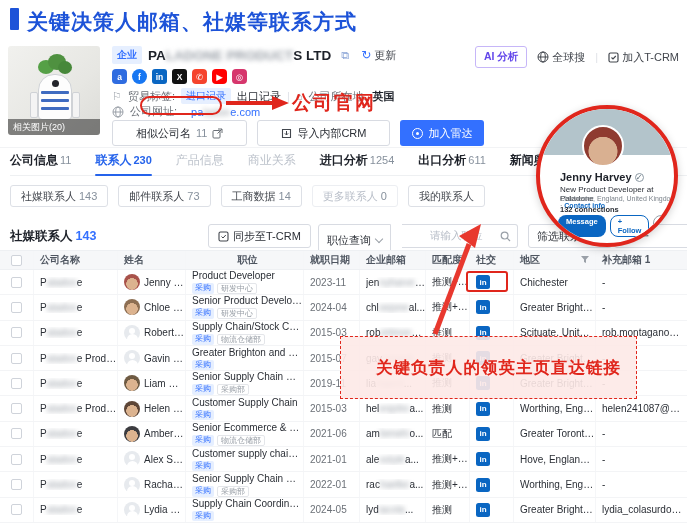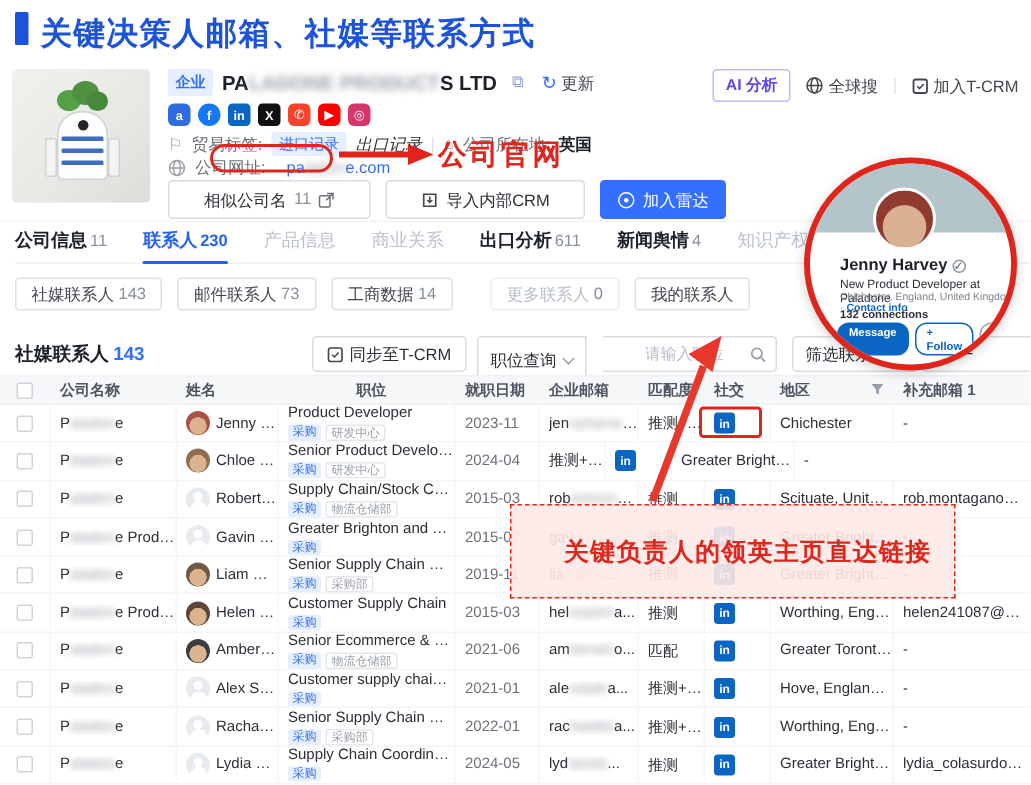--- a/index.html
+++ b/index.html
@@ -36,21 +36,21 @@
   .co-actions { position:absolute; right:8px; top:46px; display:flex; align-items:center; gap:10px; }
   .ai-btn { border:1px solid #c6b6f8; color:#6246ea; font-size:10.5px; padding:3px 8px; border-radius:3px; background:#fff; font-weight:bold; }
   .act-link { display:flex; align-items:center; gap:3px; font-size:11px; color:#42464d; }
   .act-sep { color:#e0e2e8; font-size:11px; }
 
   .soc-row { position:absolute; left:112px; top:69px; display:flex; gap:5px; }
   .soc-ic { width:15px; height:15px; color:#fff; font-size:8.5px; font-weight:bold; display:flex; align-items:center; justify-content:center; }
 
   .trade-row { position:absolute; left:112px; top:88px; display:flex; align-items:center; gap:6px; font-size:11px; color:#6b7077; }
   .tag-import { background:#e6efff; color:#3370ff; font-size:10px; padding:1px 5px; border-radius:2px; }
-  .trade-dark { color:#2b2f36;font-style:italic; }
+  .trade-dark { color:#2b2f36; }
   .trade-bold { color:#1d2129; font-weight:bold; }
   .mini-ic { color:#9aa0a8; font-size:11px; }
 
   .site-row { position:absolute; left:112px; top:104px; display:flex; align-items:center; gap:6px; font-size:11px; color:#6b7077; }
   .site-link { color:#3370ff; font-size:11px; padding:0 8px; }
   .site-oval { position:absolute; left:140px; top:96px; width:82px; height:19px; border:2px solid #e0261c; border-radius:10px; z-index:5; }
   .gw-label { position:absolute; left:292px; top:90px; font-size:19px; font-weight:bold; color:#e0261c; letter-spacing:2px; z-index:5; }
 
   .btn-row { position:absolute; left:112px; top:120px; display:flex; gap:10px; }
   .o-btn { display:flex; align-items:center; gap:5px; height:26px; padding:0 23px; border:1px solid #d8dbe2; border-radius:3px; background:#fff; font-size:11px; color:#2b2f36; }
@@ -68,21 +68,21 @@
   .tab .cnt { color:#86909c; font-weight:normal; font-size:11px; margin-left:2px; }
   .tab.active { color:#2563eb; }
   .tab.active .cnt { color:#2563eb; font-weight:bold; }
   .tab.active::after { content:""; position:absolute; left:0; bottom:-1px; width:100%; height:2.5px; background:#2563eb; border-radius:2px; }
   .tab.muted { color:#bcc2cb; font-weight:normal; }
 
   
   .pills { position:absolute; left:10px; top:185px; display:flex; gap:10px; }
   .pill { height:22px; display:flex; align-items:center; padding:0 10px; border:1px solid #dde0e6; border-radius:3px; font-size:11px; color:#42464d; background:#fff; }
   .pill .cnt { margin-left:3px; color:#86909c; }
-  .pill.muted { color:#b8bec8; border-color:#eceef2;margin-left:15px; }
+  .pill.muted { color:#b8bec8; border-color:#eceef2; }
 
   
   .section-row { position:absolute; left:10px; top:224px; width:677px; height:24px; }
   .sec-title { position:absolute; left:0; top:4px; font-size:12.5px; font-weight:bold; color:#1d2129; }
   .sec-title .cnt { color:#3370ff; margin-left:3px; }
   .sync-btn { position:absolute; left:198px; top:0; height:24px; display:flex; align-items:center; gap:4px; padding:0 9px; border:1px solid #d8dbe2; border-radius:3px; font-size:11px; color:#2b2f36; background:#fff; }
   .job-sel { position:absolute; left:308px; top:0; height:32px; display:flex; align-items:center; gap:5px; padding:0 8px; border:1px solid #d8dbe2; border-radius:3px 0 0 3px; font-size:11px; color:#2b2f36; background:#fff; }
   .job-input { position:absolute; left:392px; top:0; width:116px; height:24px; border:1px solid #d8dbe2; border-left:none; border-radius:0 3px 3px 0; display:flex; align-items:center; padding:0 6px; }
   .job-input .ph { font-size:10.5px; color:#b8bec8; flex:1;margin-left:22px; }
   .filter-sel { position:absolute; left:518px; top:0; height:24px; display:flex; align-items:center; gap:5px; padding:0 8px; border:1px solid #d8dbe2; border-radius:3px; font-size:11px; color:#2b2f36; background:#fff; }
@@ -150,20 +150,21 @@
         <i></i>
       </div>
     <div class="r2d2-body">
       <span class="eye"></span>
       <span class="band" style="top:16px"></span>
         <span class="band" style="top:24px"></span>
         <span class="band" style="top:32px"></span>
     </div>
     <div class="r2d2-leg" style="left:22px"></div>
     <div class="r2d2-leg" style="left:64px"></div>
+    <div class="photo-label">相关图片(20)</div>
   </div>
 
   <div class="co-line1">
     <span class="badge-ent">企业</span>
     <span class="co-name">
       <span>PA</span>
         <span class="blur">LADONE PRODUCT</span>
         <span>S LTD</span>
     </span>
     <span class="copy-ic">⧉</span>
@@ -254,20 +255,21 @@
     </button>
   </div>
 
   <div class="hr1"></div>
 
   <div class="tabs">
       <div class="tab"><span>公司信息</span><span class="cnt">11</span></div>
       <div class="tab active"><span>联系人</span><span class="cnt">230</span></div>
       <div class="tab muted"><span>产品信息</span></div>
       <div class="tab muted"><span>商业关系</span></div>
+      <div class="tab"><span>进口分析</span><span class="cnt">1254</span></div>
       <div class="tab"><span>出口分析</span><span class="cnt">611</span></div>
       <div class="tab"><span>新闻舆情</span><span class="cnt">4</span></div>
       <div class="tab muted"><span>知识产权</span></div>
     </div>
 
   <div class="pills">
       <div class="pill">
         <span>社媒联系人</span>
         <span class="cnt">143</span>
       </div>
@@ -414,20 +416,23 @@
               <div class="pos-title">Senior Product Developer</div>
               <div class="pos-tags">
                 <span class="tg-b">采购</span>
                 <span class="tg-g">研发中心</span>
               </div>
             </div>
           </div>
           <div class="cell c4">
             <span class="cell-txt mut">2024-04</span>
           </div>
+          <div class="cell c5">
+            <span class="cell-txt">chl<span class="blur">oejone</span>al...</span>
+          </div>
           <div class="cell c6">
             <span class="cell-txt">推测+验证</span>
           </div>
           <div class="cell c7">
             <span class="li-ic">in</span>
           </div>
           <div class="cell c8">
             <span class="cell-txt">Greater Brighton a...</span>
           </div>
           <div class="cell c9">

